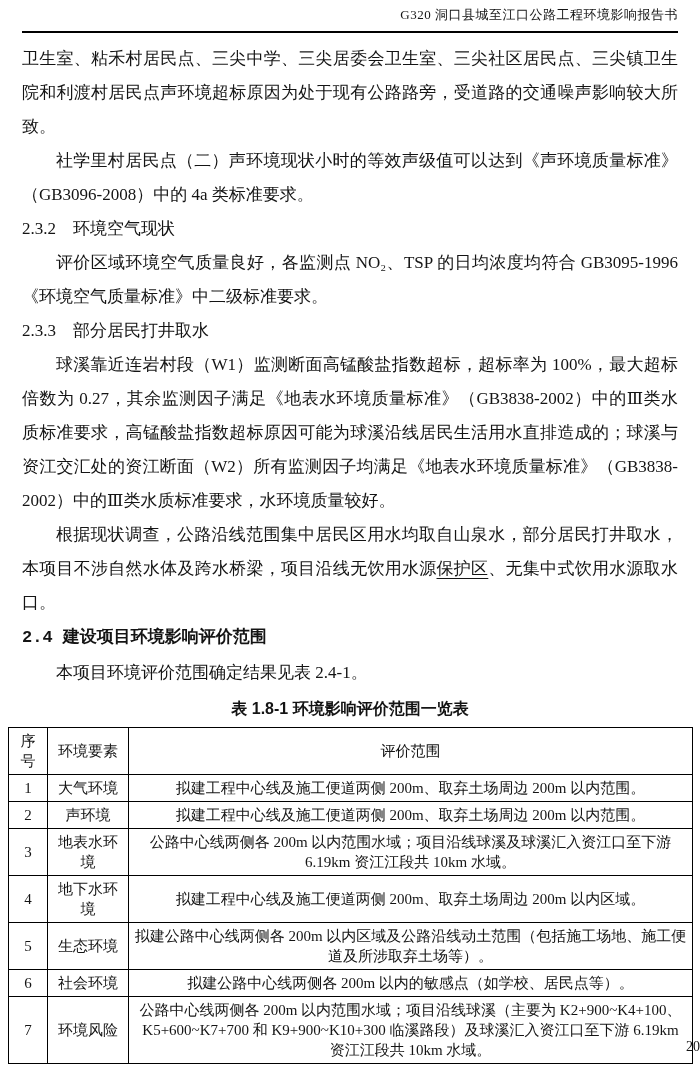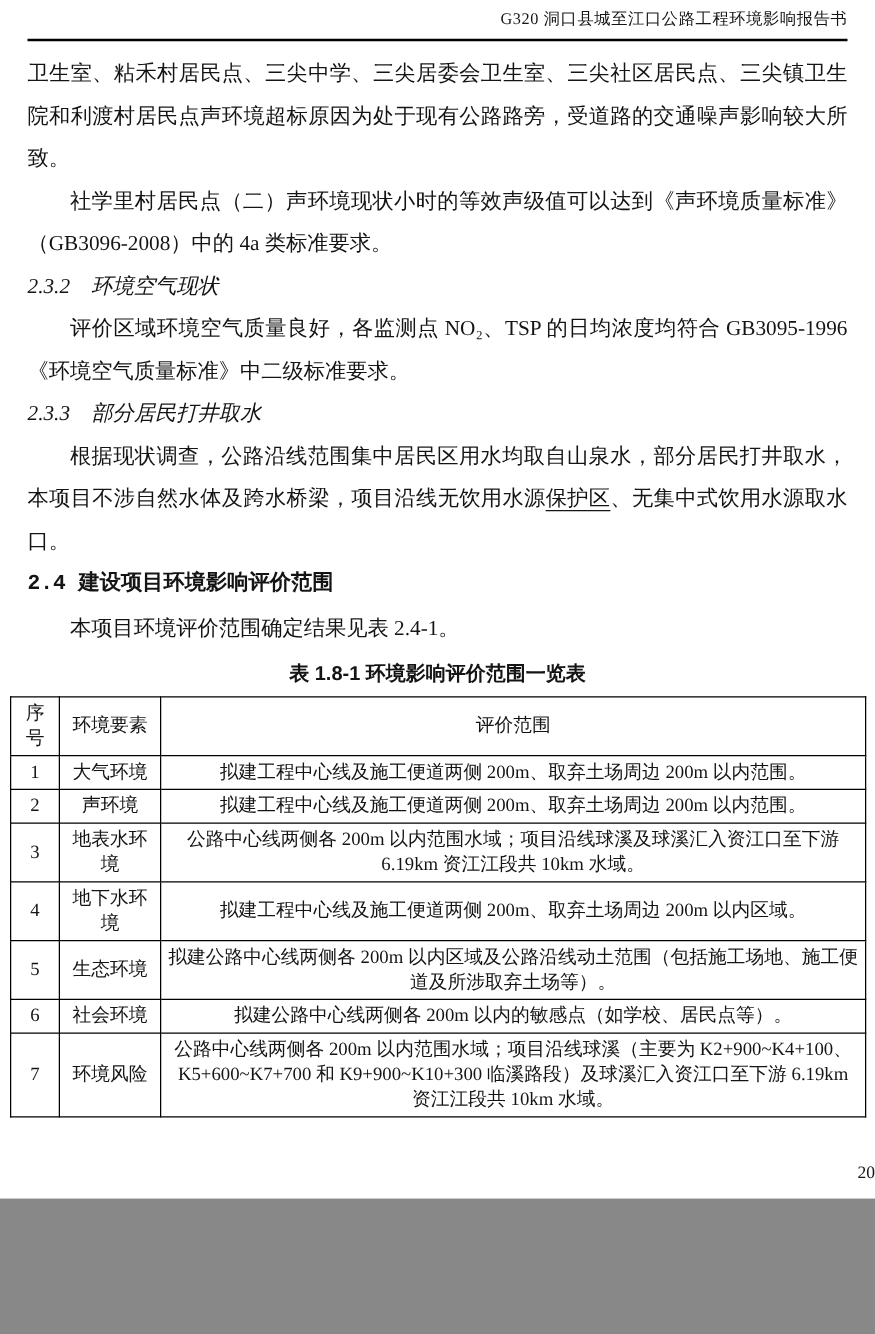--- a/index.html
+++ b/index.html
@@ -1,19 +1,19 @@
 <!DOCTYPE html>
 <html lang="zh"><head>
 <meta charset="utf-8">
 <style>
   * { margin:0; padding:0; box-sizing:border-box; }
   html,body { background:#888; }
   .page {
     position:relative;
-    width:700px; height:959px;
+    width:700px; height:1067px;
     margin:0 auto;
     background:#ffffff;
     color:#141414;
     font-family:"Liberation Serif","DejaVu Serif",serif;
     overflow:hidden;
   }
   .doc-header {
     position:absolute; top:6px; left:22px; right:22px;
     text-align:right;
     font-size:13px;
@@ -27,21 +27,20 @@
   .para {
     font-size:17px;
     line-height:34px;
     text-align:justify;
     text-justify:inter-character;
   }
   .indent { text-indent:2em; }
   .heading {
     font-size:17px;
     line-height:34px;
-    font-style:italic;
   }
   .heading-bold {
     font-family:Liberation Mono, monospace;
     font-weight:bold;
     font-size:17px;
     line-height:36px;
   }
   .underlined-term {
     text-decoration:underline;
     text-decoration-thickness:1px;
@@ -88,20 +87,21 @@
   <div class="doc-header">
     <span>G320 洞口县城至江口公路工程环境影响报告书</span>
   </div>
 
   <div class="content">
     <p class="para">卫生室、粘禾村居民点、三尖中学、三尖居委会卫生室、三尖社区居民点、三尖镇卫生院和利渡村居民点声环境超标原因为处于现有公路路旁，受道路的交通噪声影响较大所致。</p>
     <p class="para indent">社学里村居民点（二）声环境现状小时的等效声级值可以达到《声环境质量标准》（GB3096-2008）中的 4a 类标准要求。</p>
     <p class="heading">2.3.2　环境空气现状</p>
     <p class="para indent">评价区域环境空气质量良好，各监测点 NO₂、TSP 的日均浓度均符合 GB3095-1996《环境空气质量标准》中二级标准要求。</p>
     <p class="heading">2.3.3　部分居民打井取水</p>
+    <p class="para indent">球溪靠近连岩村段（W1）监测断面高锰酸盐指数超标，超标率为 100%，最大超标倍数为 0.27，其余监测因子满足《地表水环境质量标准》（GB3838-2002）中的Ⅲ类水质标准要求，高锰酸盐指数超标原因可能为球溪沿线居民生活用水直排造成的；球溪与资江交汇处的资江断面（W2）所有监测因子均满足《地表水环境质量标准》（GB3838-2002）中的Ⅲ类水质标准要求，水环境质量较好。</p>
     <p class="para indent"><span>根据现状调查，公路沿线范围集中居民区用水均取自山泉水，部分居民打井取水，本项目不涉自然水体及跨水桥梁，项目沿线无饮用水源</span><span class="underlined-term">保护区</span><span>、无集中式饮用水源取水口。</span></p>
     <p class="heading-bold">2.4 建设项目环境影响评价范围</p>
     <p class="para indent">本项目环境评价范围确定结果见表 2.4-1。</p>
 
     <p class="table-title">表 1.8-1 环境影响评价范围一览表</p>
 
     <div class="table-wrap">
       <table class="scope-table">
         <colgroup>
             <col class="c-no">

